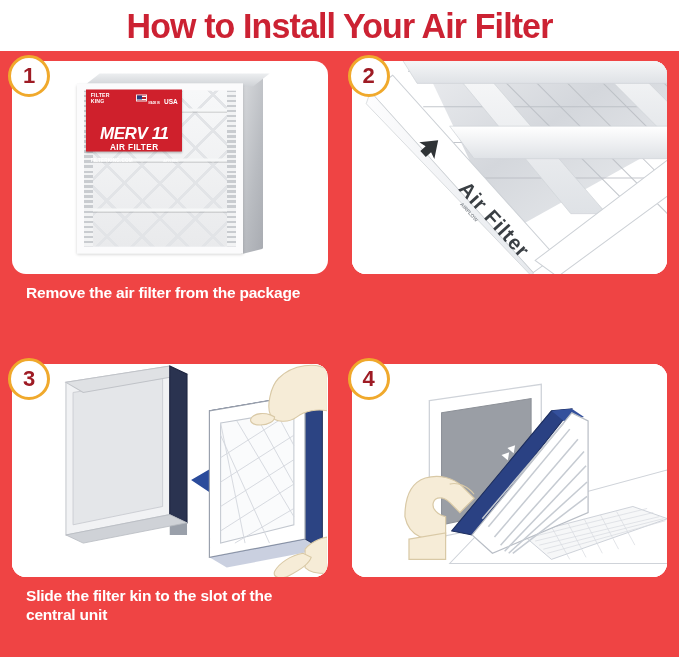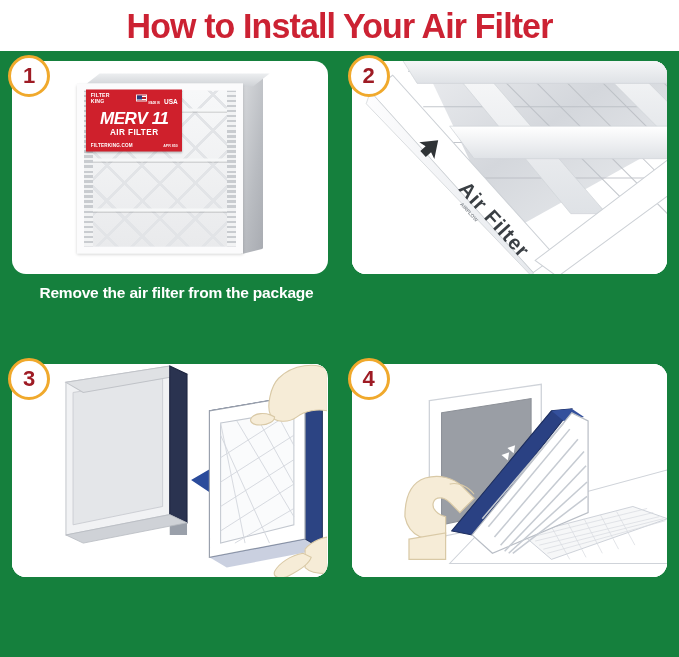--- a/index.html
+++ b/index.html
@@ -2,21 +2,21 @@
 <html><head>
 <meta charset="utf-8">
 <style>
   * { margin:0; padding:0; box-sizing:border-box; }
   html,body { width:679px; height:657px; }
   body {
     font-family:"Liberation Sans", sans-serif;
     background:#c32230;
     overflow:hidden;
   }
-  .page { position:relative; width:679px; height:657px; background:#15803d; }
+  .page { position:relative; width:679px; height:657px; background:#ef4444; }
 
   
   .header {
     position:absolute; left:0; top:0; width:679px; height:51px;
     background:#ffffff;
     display:flex; align-items:center; justify-content:center;
   }
   .header-title {
     font-family:"Liberation Sans", sans-serif;
     font-size:35px; font-weight:700; letter-spacing:-0.9px;
@@ -41,21 +41,21 @@
     position:absolute; left:-4px; top:-6px; width:42px; height:42px;
     border-radius:50%; background:#ffffff;
     border:3px solid #f0a92c;
     display:flex; align-items:center; justify-content:center;
     z-index:6;
     font-size:22px; font-weight:700; color:#9e1b24;
     font-family:"Liberation Sans", sans-serif;
   }
 
   .caption {
-    color:#ffffff; text-align:right; font-weight:700;
+    color:#ffffff; text-align:left; font-weight:700;
     font-size:15.5px; line-height:1.25; letter-spacing:-0.2px;
     padding:9px 14px 0 14px;
   }
 
   
   .p1-wrap { position:absolute; left:50%; top:50%; transform:translate(-50%,-50%); width:186px; height:185px; }
   .p1-depth {
     position:absolute; right:0; top:4px; width:22px; height:172px;
     background:linear-gradient(100deg,#d8dadd 0%,#b9bcc1 60%,#a9acb2 100%);
     transform:skewY(-14deg); border-radius:1px;
@@ -96,21 +96,21 @@
   }
   .lbl-top { display:flex; align-items:center; justify-content:space-between; height:12px; }
   .lbl-brand { font-size:5.2px; font-weight:700; line-height:1.02; letter-spacing:.2px; }
   .lbl-flagbox { display:flex; align-items:center; gap:1.5px; }
   .flag { width:11px; height:7px; background:
        linear-gradient(180deg,#bb1f2b 0 14%,#fff 14% 28%,#bb1f2b 28% 42%,#fff 42% 56%,#bb1f2b 56% 70%,#fff 70% 84%,#bb1f2b 84% 100%);
        position:relative; border:0.4px solid #eee; }
   .flag::before { content:""; position:absolute; left:0; top:0; width:5px; height:4px; background:#2a3b7d; }
   .lbl-usa { font-size:6.5px; font-weight:700; line-height:1; }
   .lbl-madein { font-size:2.6px; font-weight:700; line-height:1; }
-  .lbl-merv { font-size:17px; font-weight:700; font-style:italic; letter-spacing:-0.4px; margin-top:4px; text-align:center; }
+  .lbl-merv { font-size:17px; font-weight:700; font-style:italic; letter-spacing:-0.4px; margin-top:19px; text-align:center; }
   .lbl-air { font-size:8.2px; font-weight:700; letter-spacing:.4px; text-align:center; margin-top:-1px; }
   .lbl-bottom { display:flex; justify-content:space-between; align-items:flex-end; margin-top:6px; }
   .lbl-url { font-size:4.6px; font-weight:700; letter-spacing:.2px; }
   .lbl-apr { font-size:3.6px; font-weight:700; opacity:.9; }
 
   
   .p2-stage { position:absolute; inset:0; overflow:hidden; background:#fff; }
 
   
   .p3-stage { position:absolute; inset:0; overflow:hidden; background:#fff; }
@@ -300,20 +300,21 @@
               <g>
                 <path d="M288,182 C296,172 310,170 310,170 L310,206 C300,206 292,204 288,200 Z" fill="#f6ecd7" stroke="#d9c9a6" stroke-width="1.1"></path>
                 <path d="M286,186 C274,188 262,196 258,204 C256,210 264,212 272,208
                          C282,203 292,196 294,190 Z" fill="#f6ecd7" stroke="#d9c9a6" stroke-width="1.1"></path>
               </g>
             </g>
           </svg>
         </div>
         <div class="badge">3</div>
       </div>
+      <div class="caption">Slide the filter kin to the slot of the central unit</div>
     </div>
 
     <div class="step">
       <div class="card">
         <div class="card-inner">
           <svg class="p4-stage" viewBox="0 0 310 213" preserveAspectRatio="xMidYMid meet">
             <defs>
                 <clipPath id="c4">
                   <rect x="0" y="0" width="310" height="213"></rect>
                 </clipPath>

